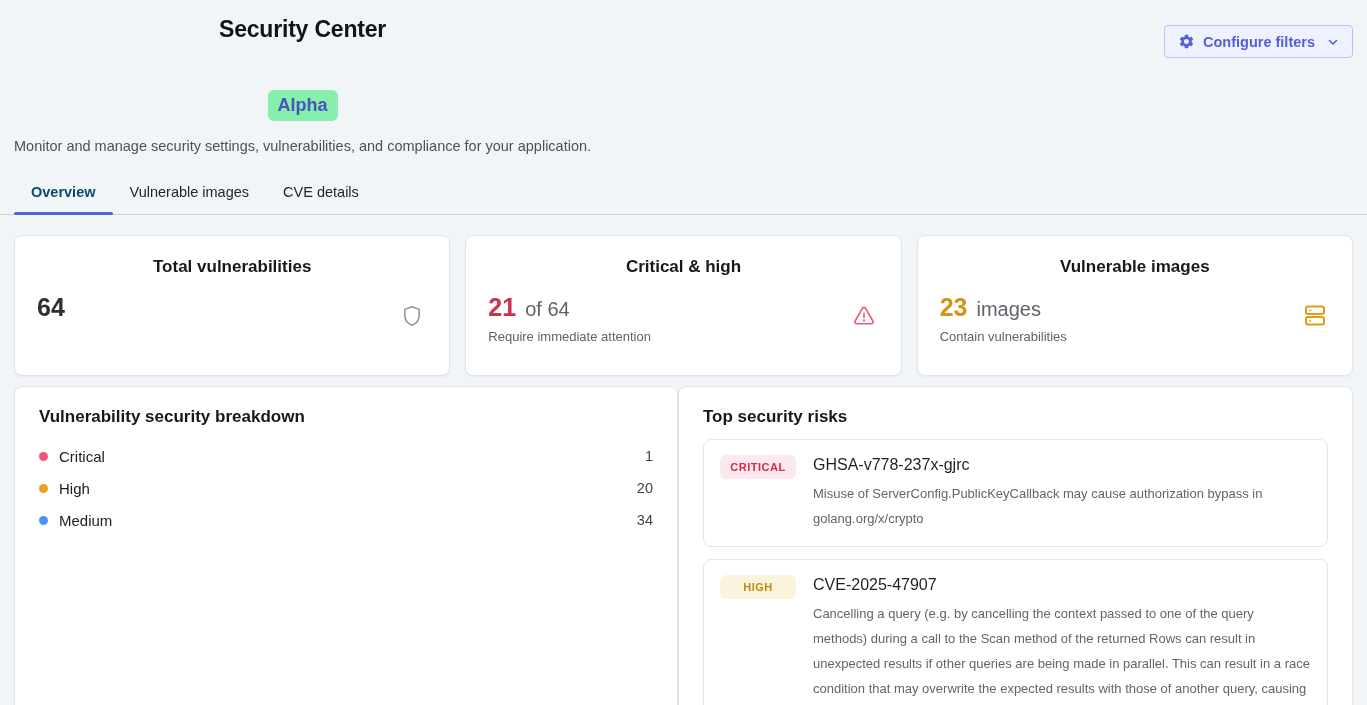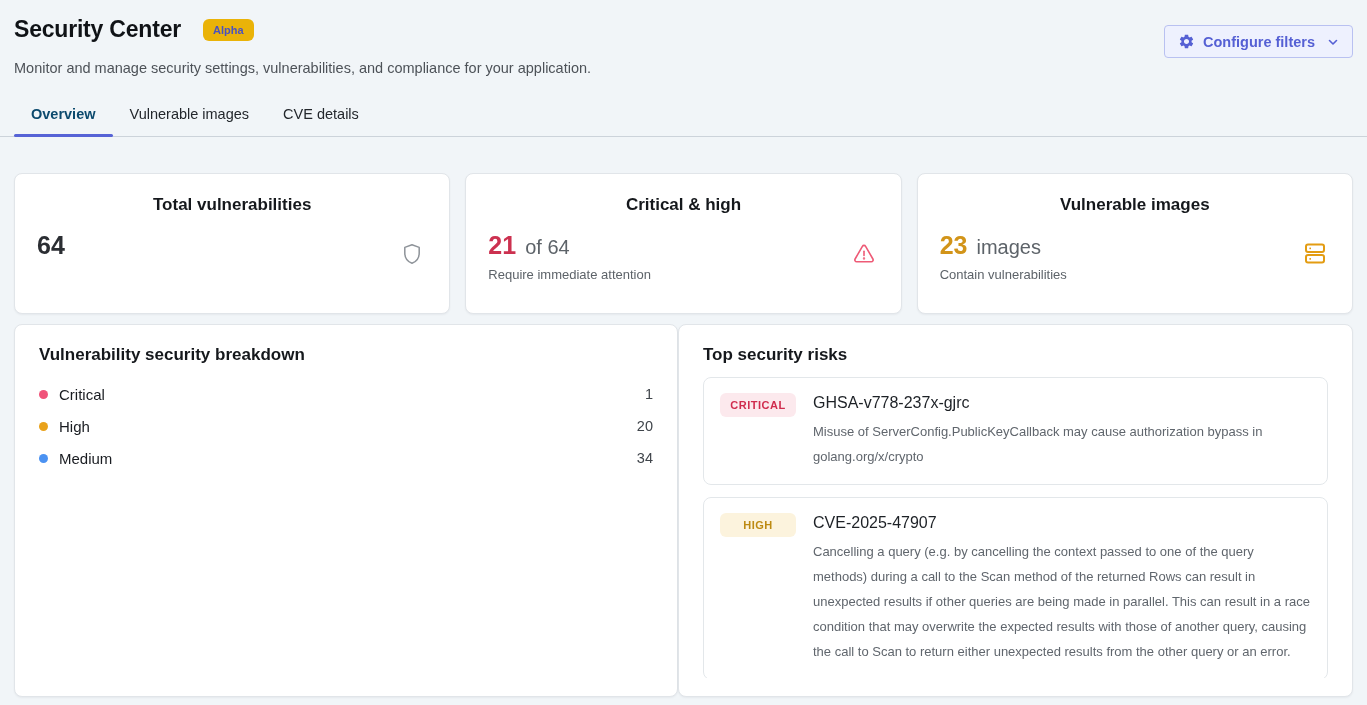--- a/index.html
+++ b/index.html
@@ -8,26 +8,26 @@
     width: 1367px; height: 705px;
     background: #f1f5f8;
     font-family: "Liberation Sans", sans-serif;
     color: #15181c;
     overflow: hidden;
   }
   .page { padding: 16px 14px 0; }
 
   
   .header-row { display: flex; justify-content: space-between; align-items: flex-start; }
-  .title-row { display: flex; align-items: center; gap: 22px; }
+  .title-row { display: flex; align-items: center; gap: 16px; flex-direction: column; }
   .page-title { font-size: 23px; font-weight: 700; color: #101317; margin: 0; letter-spacing: -0.2px; }
   .alpha-badge {
-    background: #eab308; color: #4a52c0;
-    font-size: 11px; font-weight: 600;
-    padding: 5px 10px; border-radius: 6px;
+    background: #86efac; color: #4a52c0;
+    font-size: 18px; font-weight: 600;
+    padding: 5px 10px; border-radius: 6px; margin-top: 31px;
   }
   .subtitle { margin-top: 17px; font-size: 14.5px; color: #4d5258; }
   .config-btn {
     display: flex; align-items: center; gap: 8px;
     background: #eef1fe; border: 1px solid #b9c1f1; border-radius: 4px;
     padding: 7px 13px; margin-top: 9px;
     color: #5560d4; font-weight: 700; font-size: 14.5px;
     cursor: pointer; font-family: inherit;
   }
   .config-btn .chev { margin-left: 4px; display: flex; }
@@ -42,21 +42,21 @@
   }
 
   
   .card {
     background: #ffffff; border: 1px solid #e1e5e9; border-radius: 8px;
     box-shadow: 0 1px 2px rgba(16,24,40,0.05);
   }
 
   
   .stats { display: grid; grid-template-columns: repeat(3, 1fr); gap: 15px; margin-top: 20px; }
-  .stat-card { height: 141px; padding: 21px 22px 0; position: relative; margin-top: 16px; }
+  .stat-card { height: 141px; padding: 21px 22px 0; position: relative; }
   .stat-title { text-align: center; font-size: 17px; font-weight: 600; color: #15181c; }
   .stat-body { margin-top: 15px; display: flex; align-items: baseline; gap: 9px; }
   .stat-value { font-size: 25px; font-weight: 700; line-height: 30px; }
   .stat-suffix { font-size: 20px; color: #5d6369; }
   .stat-sub { font-size: 13px; color: #5d6369; margin-top: 7px; }
   .stat-icon { position: absolute; right: 25px; top: 68px; }
 
   
   .row2 { display: grid; grid-template-columns: 664px 1fr; margin-top: 10px; }
   .panel { height: 373px; padding: 20px 24px; }

